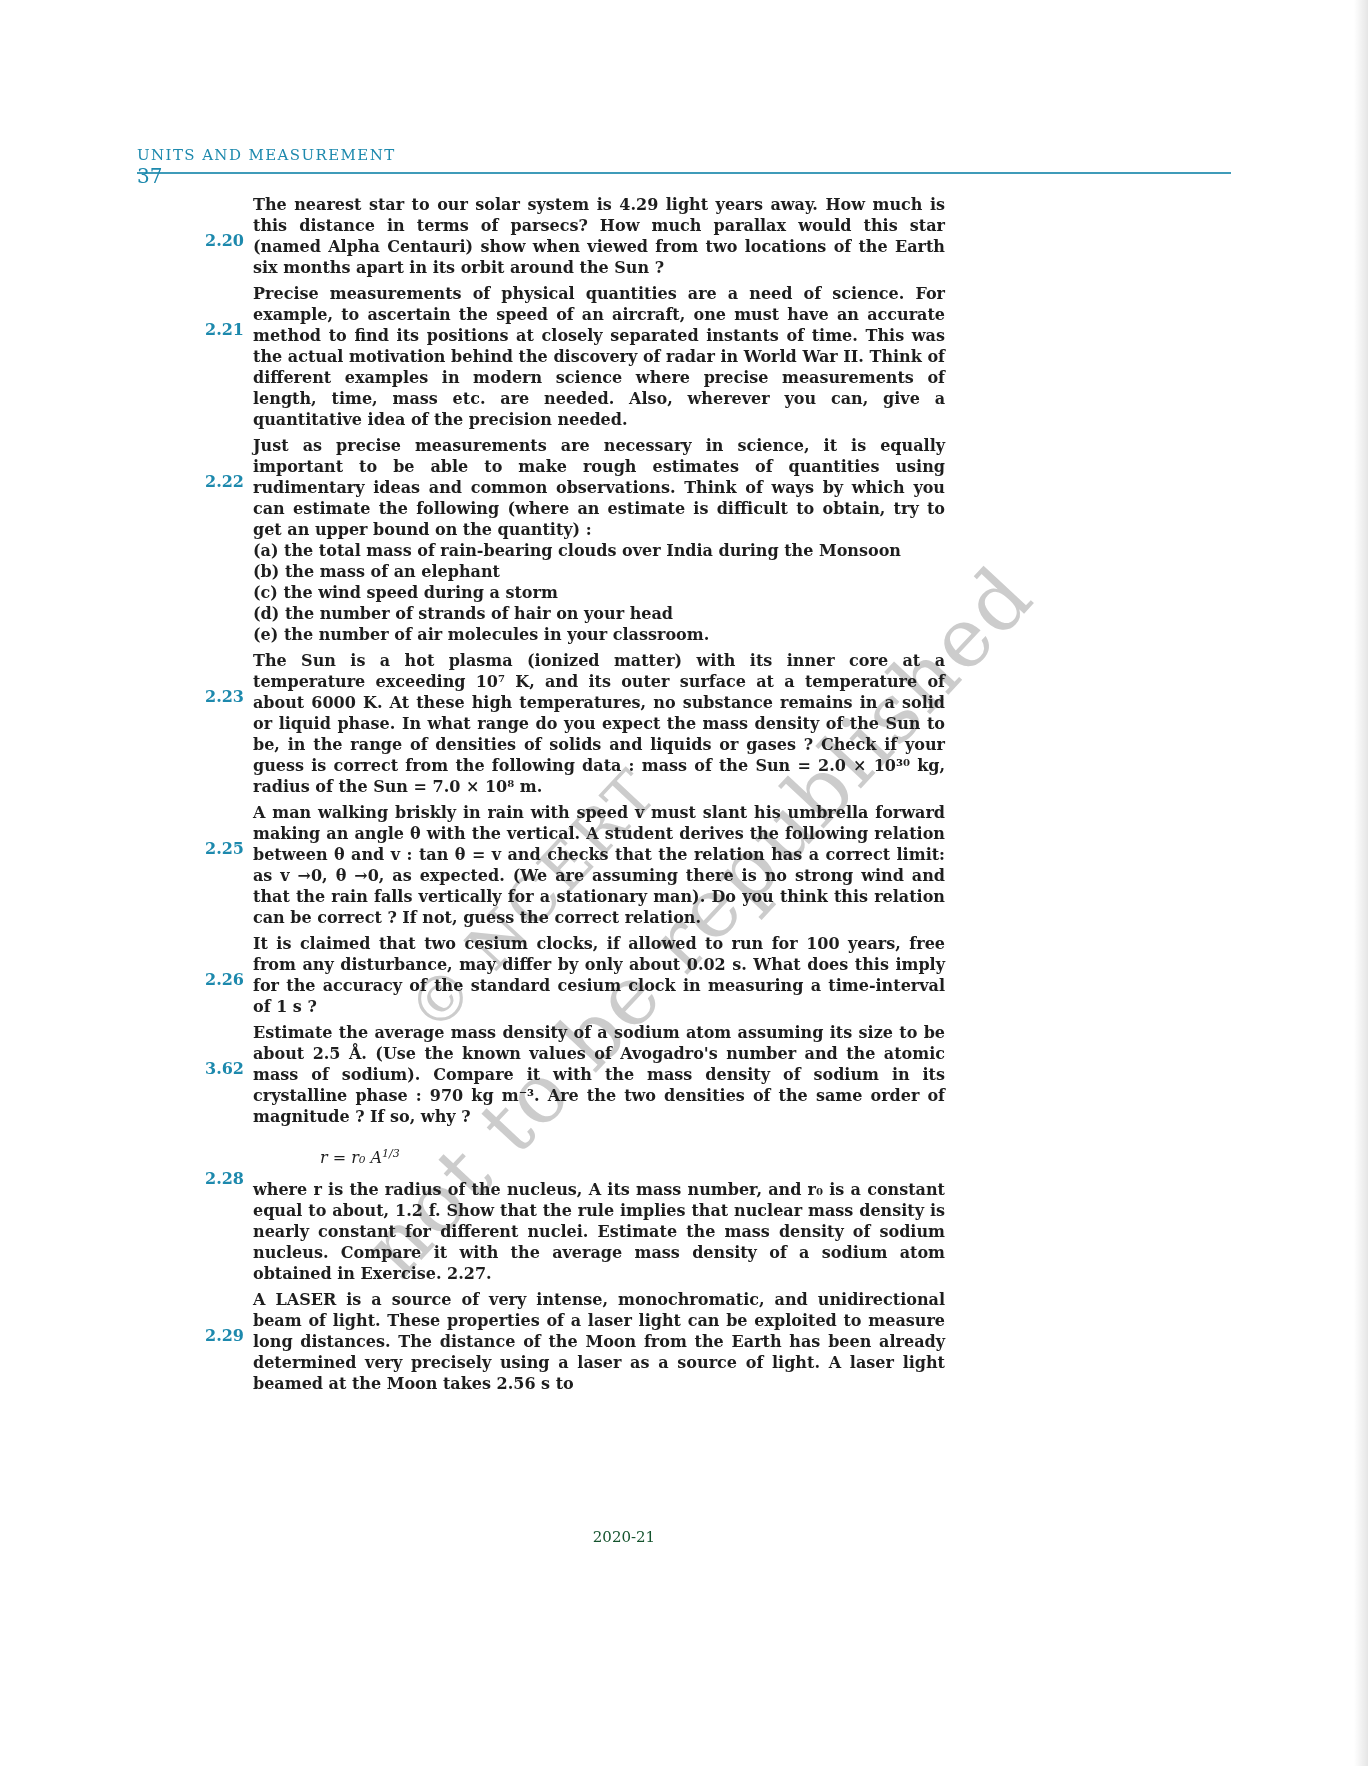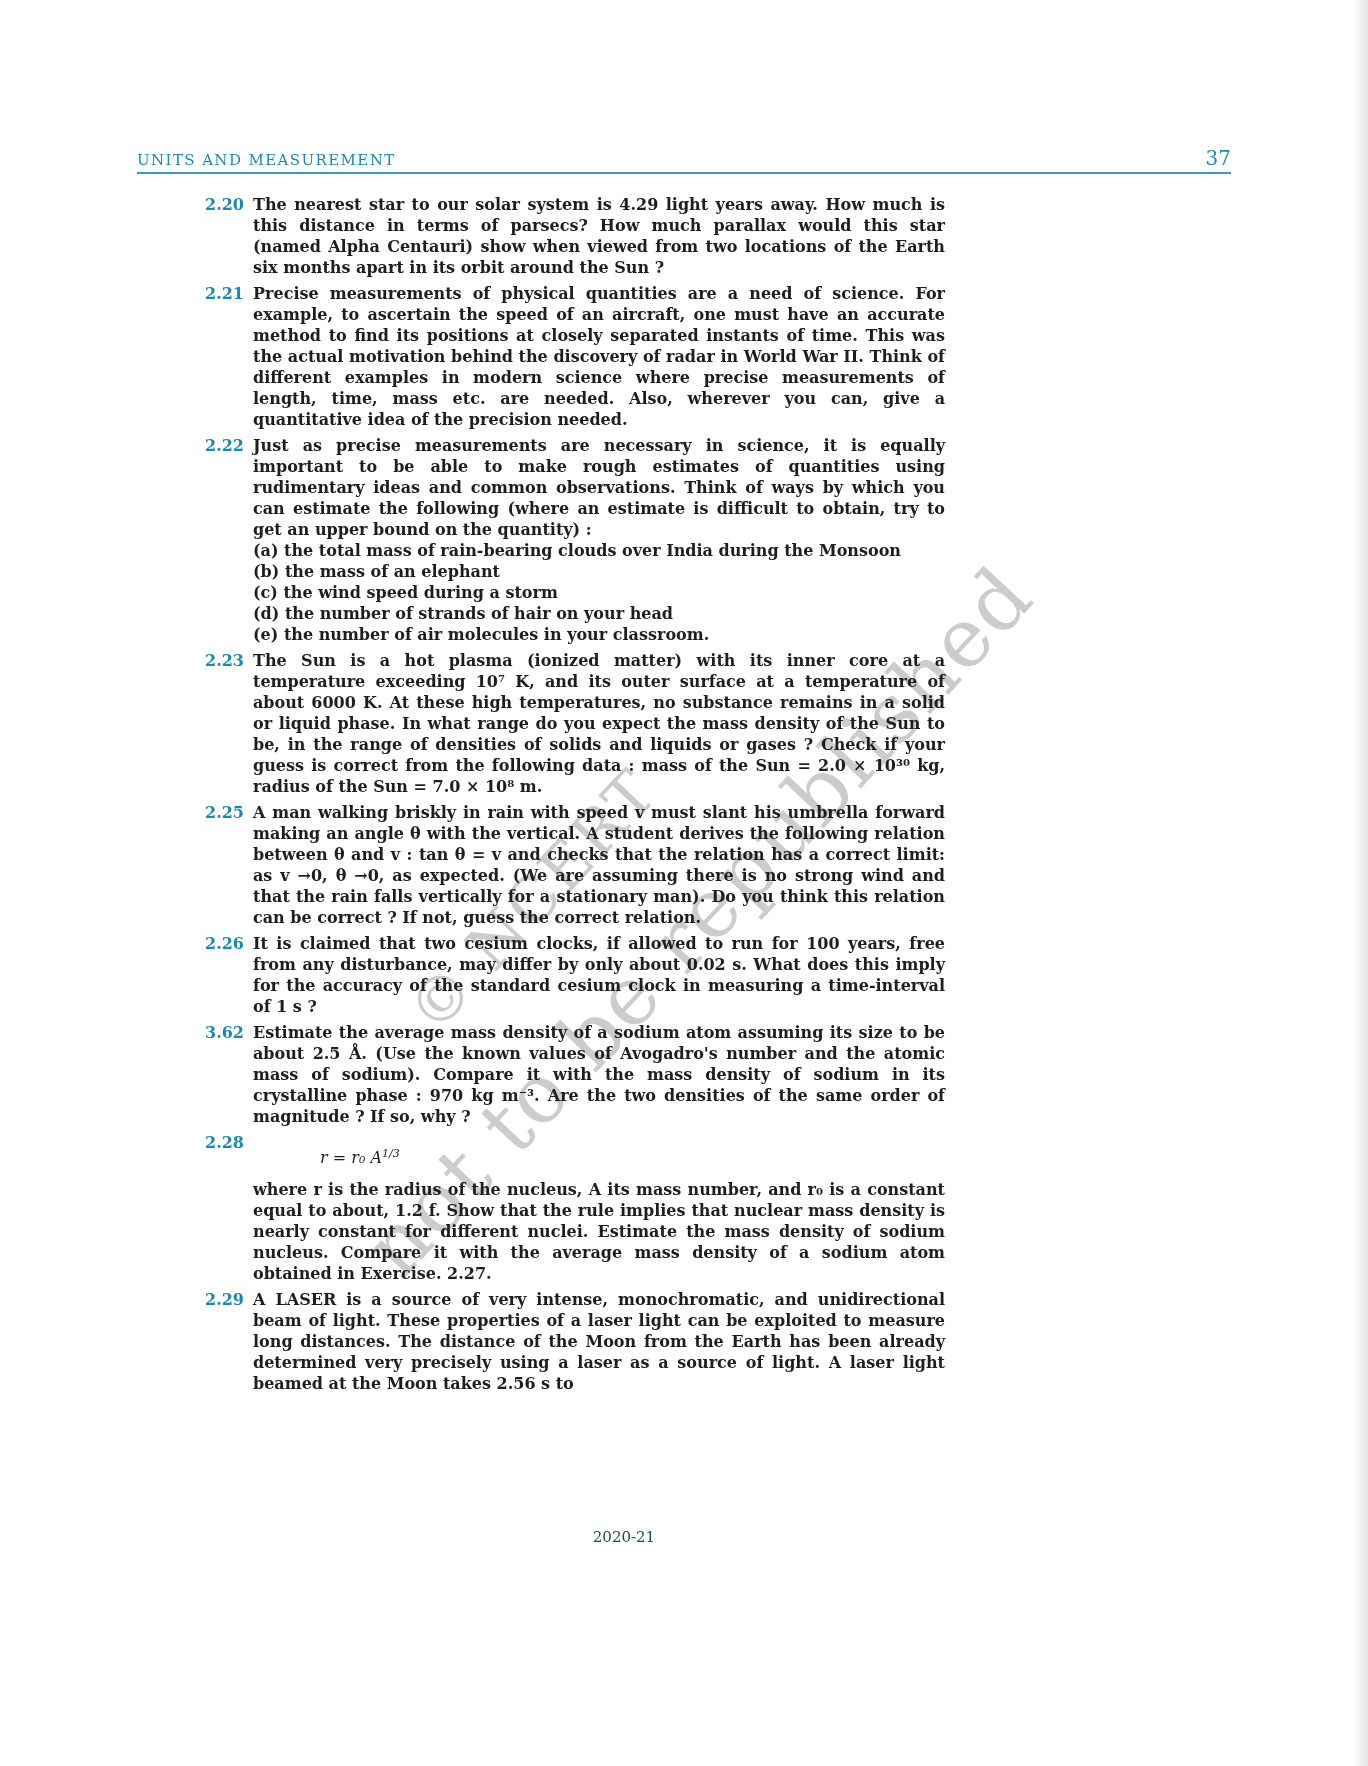--- a/index.html
+++ b/index.html
@@ -21,20 +21,21 @@
   .page-header {
     position: absolute;
     left: 137px;
     top: 146px;
     width: 1094px;
     display: flex;
     justify-content: space-between;
     align-items: baseline;
     color: var(--accent);
     z-index: 2;
+    flex-direction: column;
   }
   .header-title { font-size: 15px; letter-spacing: 1.4px; }
   .header-page-num { font-size: 20px; }
   .header-rule {
     position: absolute;
     left: 137px;
     top: 172px;
     width: 1094px;
     height: 2px;
     background: var(--accent);
@@ -49,20 +50,21 @@
     width: 740px;
     z-index: 2;
   }
   .exercise { display: flex; margin-bottom: 5px; }
   .exercise .num {
     flex: 0 0 48px;
     color: var(--accent);
     font-weight: 700;
     font-size: 16px;
     line-height: 21px;
+    margin-top: 36px;
   }
   .exercise .body {
     flex: 1;
     font-size: 16px;
     line-height: 21px;
     text-align: justify;
     color: var(--text);
   }
   .para { white-space: pre-line; font-weight: bold; }
   .section-heading {

